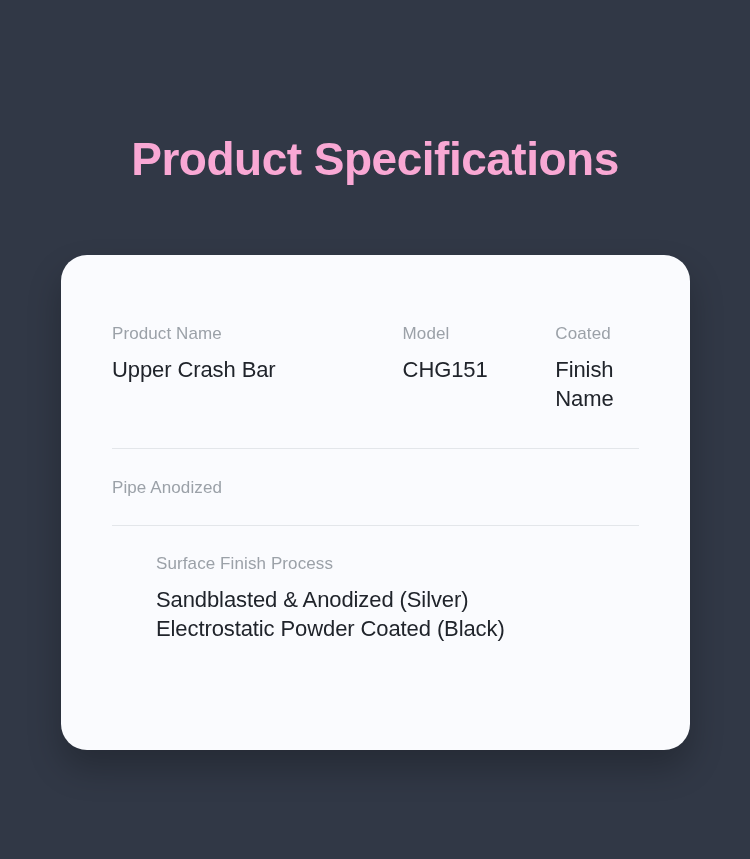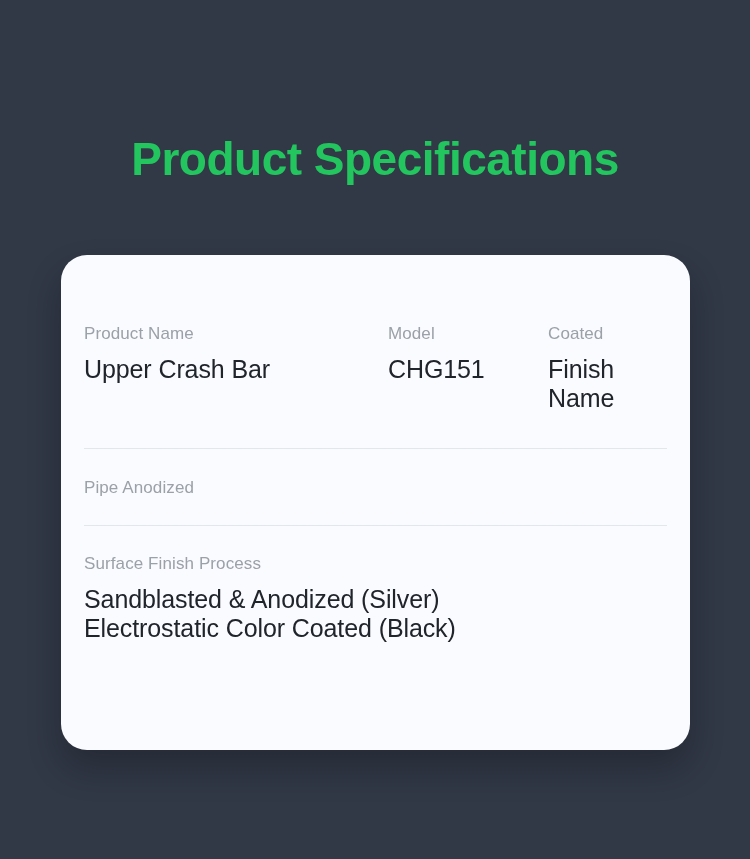--- a/index.html
+++ b/index.html
@@ -21,58 +21,59 @@
     height: 859px;
     box-sizing: border-box;
   }
 
   .page-title {
     position: absolute;
     top: 96px;
     left: 0;
     width: 750px;
     text-align: center;
-    color: #22c55e;
+    color: #f9a8d4;
     font-size: 46px;
     font-weight: 800;
     letter-spacing: -0.5px;
     line-height: 64px;
     white-space: nowrap;
   }
 
   .spec-card {
     position: absolute;
     left: 61px;
     top: 255px;
     width: 629px;
     height: 495px;
     background: #fafbfe;
     border-radius: 26px;
     box-shadow: 0 18px 34px rgba(0, 0, 0, 0.24);
     box-sizing: border-box;
-    padding: 0 23px;
+    padding: 0 51px;
   }
 
   .spec-row {
     display: flex;
     flex-direction: row;
     align-items: flex-start;
   }
 
   .row-primary {
     padding-top: 68px;
   }
 
   .row-secondary {
     padding-top: 28px;
   }
 
   .row-wide {
     padding-top: 27px;
     display: block;
+    margin-left: 44px;
   }
 
   .spec-field {
     box-sizing: border-box;
     padding-right: 12px;
   }
 
   .field-product-name { width: 284px; }
   .field-model        { width: 160px; margin-left: 20px; }
   .field-color        { width: 88px; padding-right: 0; }
@@ -84,21 +85,21 @@
     color: #9ba1a8;
     font-size: 17px;
     font-weight: 400;
     line-height: 22px;
     letter-spacing: 0.1px;
     white-space: nowrap;
   }
 
   .field-value {
     color: #20242b;
-    font-size: 25px;
+    font-size: 22px;
     font-weight: 500;
     line-height: 29px;
     letter-spacing: -0.1px;
     margin-top: 10px;
   }
 
   .value-nowrap {
     white-space: nowrap;
   }
 
@@ -161,20 +162,20 @@
     </div>
 
     <hr class="divider divider-two">
 
     <div class="spec-row row-wide">
 
       <div class="spec-field field-finish">
         <div class="field-label">Surface Finish Process</div>
         <div class="field-value">
           <span class="value-line">Sandblasted &amp; Anodized (Silver)</span>
-          <span class="value-line">Electrostatic Color Coated (Black)</span>
+          <span class="value-line">Electrostatic Powder Coated (Black)</span>
         </div>
       </div>
 
     </div>
 
   </div>
 </div>
 
 </body></html>

